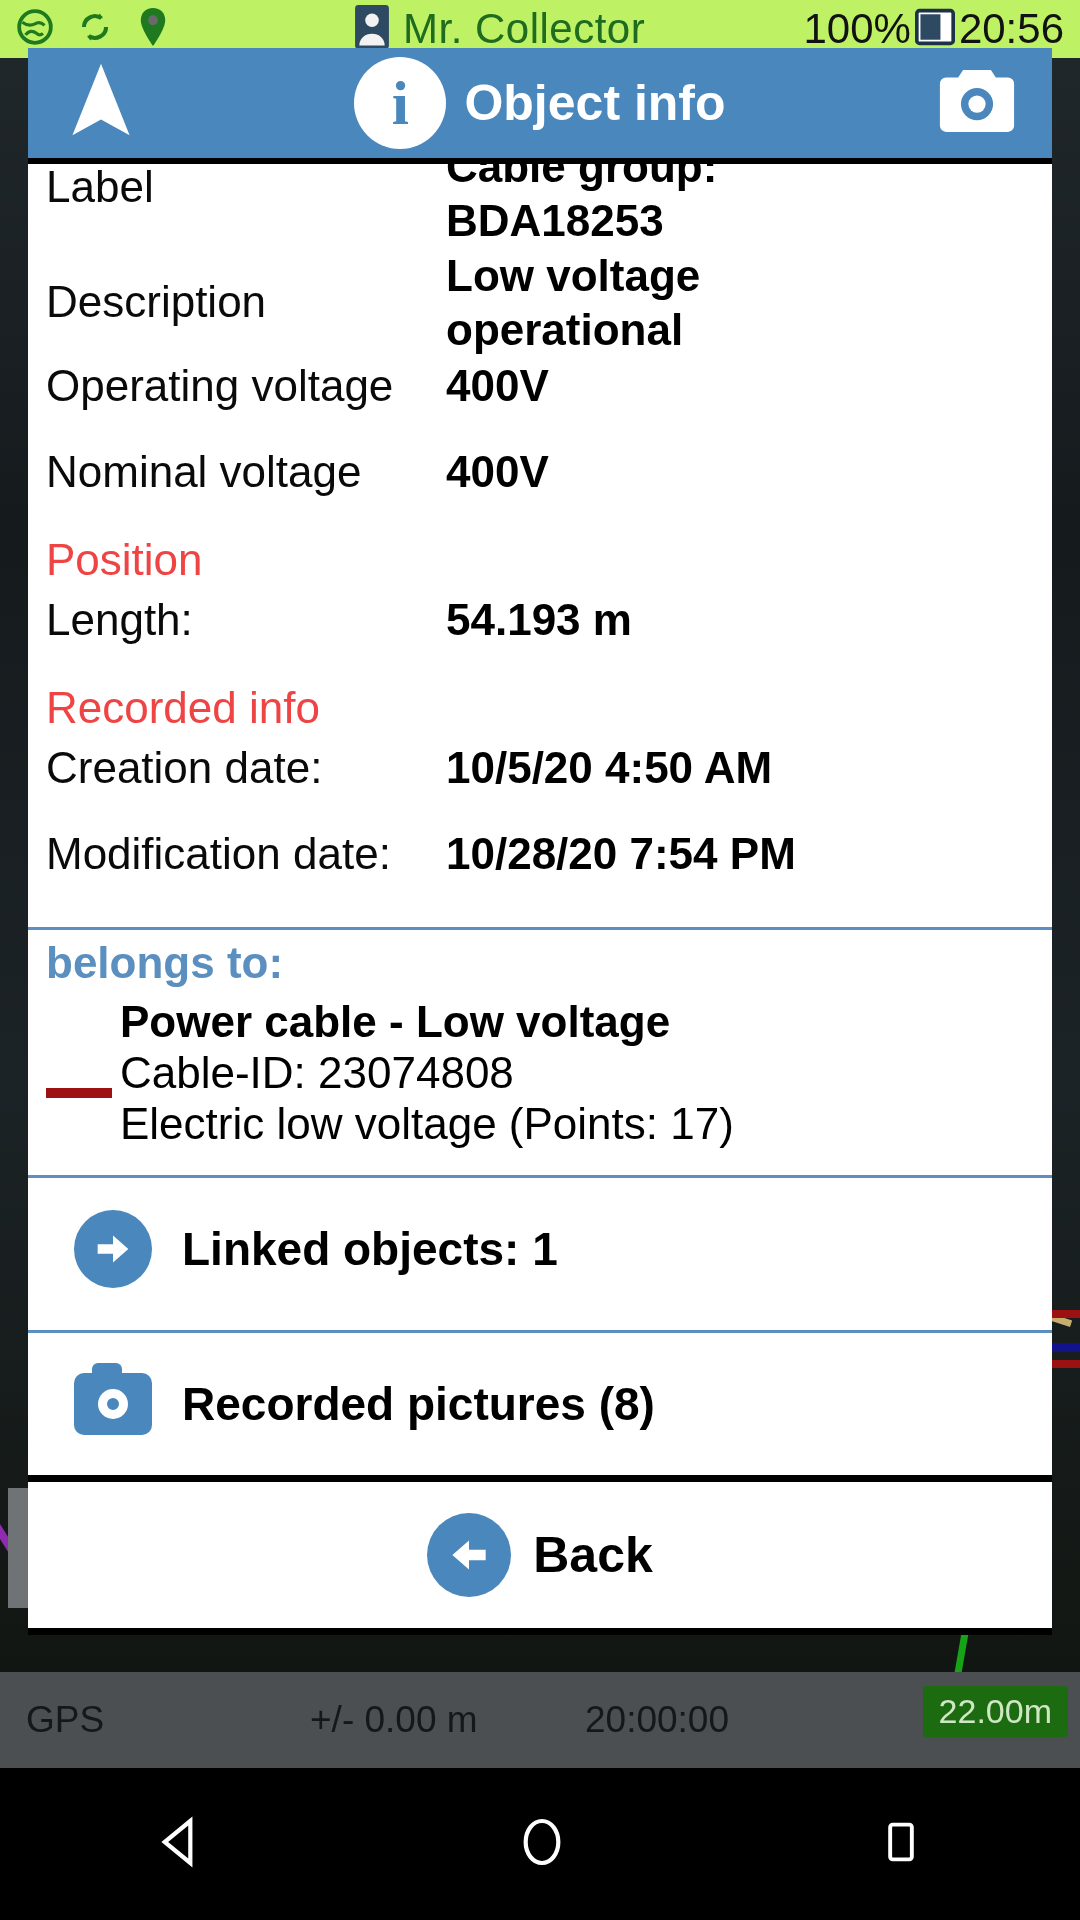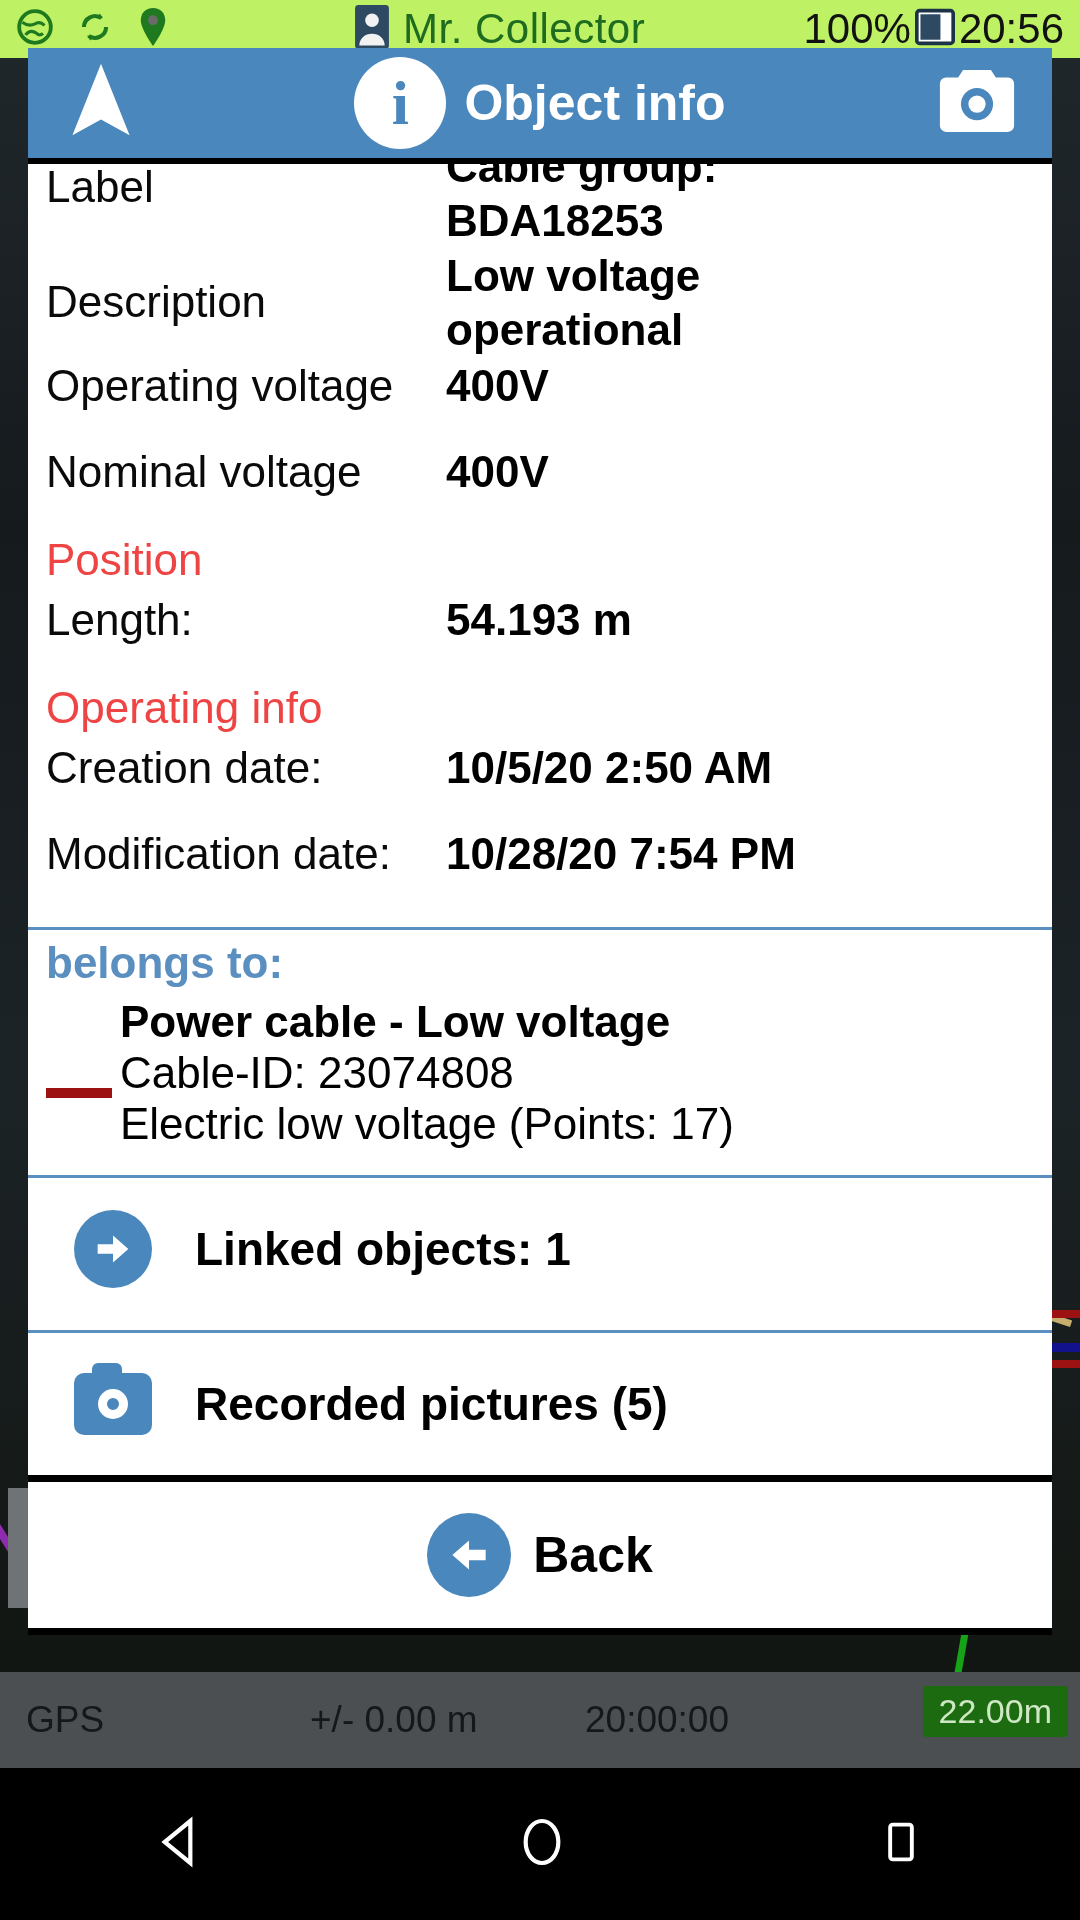--- a/index.html
+++ b/index.html
@@ -116,21 +116,21 @@
     width: 66px; height: 10px; background: #9c1111;
   }
   .bt-line { font-size: 44px; color: #000; line-height: 1.16; }
   .bt-line.bold { font-weight: bold; }
 
   
   .action-row {
     display: flex; align-items: center;
     height: 142px; padding-left: 46px;
   }
-  .action-label { font-size: 46px; font-weight: bold; color: #000; margin-left: 43px; }
+  .action-label { font-size: 46px; font-weight: bold; color: #000; margin-left: 30px; }
   .circle-icon {
     width: 78px; height: 78px; border-radius: 50%;
     background: #4a87bc; display: flex; align-items: center; justify-content: center;
     flex: none;
   }
   .cam-icon {
     width: 78px; height: 62px; border-radius: 10px;
     background: #4a87bc; position: relative; flex: none;
     display: flex; align-items: center; justify-content: center;
   }
@@ -281,25 +281,25 @@
         <div class="prop-value">400V</div>
       </div>
 
       <div class="section-head">Position</div>
 
       <div class="prop-row" style="min-height:86px;">
         <div class="prop-label">Length:</div>
         <div class="prop-value">54.193 m</div>
       </div>
 
-      <div class="section-head">Operating info</div>
+      <div class="section-head">Recorded info</div>
 
       <div class="prop-row" style="min-height:86px;">
         <div class="prop-label">Creation date:</div>
-        <div class="prop-value">10/5/20 2:50 AM</div>
+        <div class="prop-value">10/5/20 4:50 AM</div>
       </div>
 
       <div class="prop-row" style="min-height:86px;">
         <div class="prop-label">Modification date:</div>
         <div class="prop-value">10/28/20 7:54 PM</div>
       </div>
     </div>
 
     <div class="divider-thin"></div>
 
@@ -323,21 +323,21 @@
       </span>
       <span class="action-label">Linked objects: 1</span>
     </div>
 
     <div class="divider-thin"></div>
 
     <div class="action-row">
       <span class="cam-icon">
         <span class="cam-lens"></span>
       </span>
-      <span class="action-label">Recorded pictures (5)</span>
+      <span class="action-label">Recorded pictures (8)</span>
     </div>
 
     <div id="back-bar">
       <span id="back-circle">
         <svg width="50" height="50" viewBox="0 0 24 24">
           <path d="M20 9.5h-8V5l-8 7 8 7v-4.5h8z" fill="#ffffff"></path>
         </svg>
       </span>
       <span id="back-label">Back</span>
     </div>

